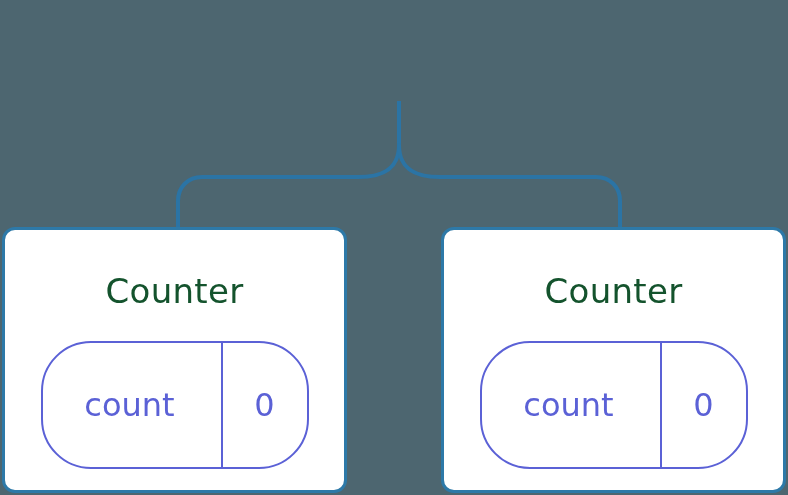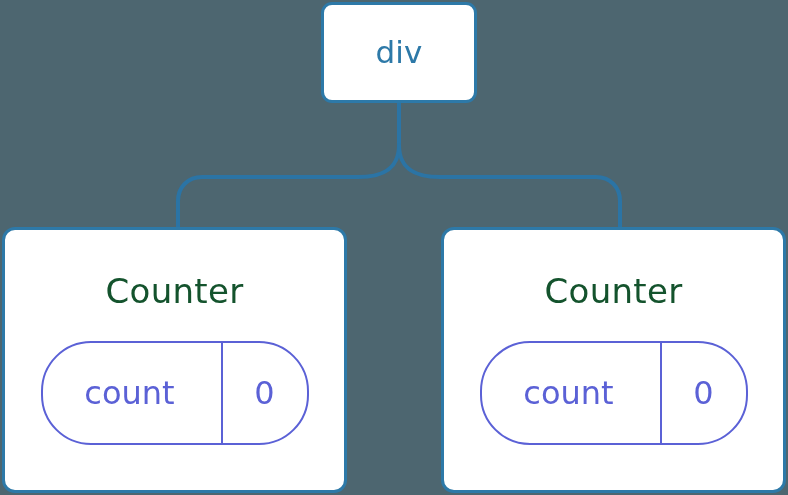--- a/index.html
+++ b/index.html
@@ -76,21 +76,21 @@
     color: #14532d;
     letter-spacing: 0.3px;
   }
 
   
   .state-pill {
     position: relative;
     box-sizing: border-box;
     margin-top: 33px;
     width: 268px;
-    height: 104px;
+    height: 128px;
     border: 2px solid #5b61d6;
     border-radius: 50px;
     display: flex;
     align-items: stretch;
     background: #ffffff;
   }
   .pill-key,
   .pill-value {
     display: flex;
     align-items: center;
@@ -118,23 +118,20 @@
 
   <svg id="connectors" viewBox="0 0 788 495" width="788" height="495" xmlns="http://www.w3.org/2000/svg" fill="none">
 
     <path d="M 399 101 L 399 145" stroke="#2b74a5" stroke-width="4" stroke-linecap="butt"></path>
 
     <path d="M 399 145 C 399 172 378 177 358 177 L 202 177 C 188 177 178 187 178 201 L 178 229" stroke="#2b74a5" stroke-width="4" stroke-linecap="round" stroke-linejoin="round"></path>
 
     <path d="M 399 145 C 399 172 420 177 440 177 L 596 177 C 610 177 620 187 620 201 L 620 229" stroke="#2b74a5" stroke-width="4" stroke-linecap="round" stroke-linejoin="round"></path>
   </svg>
 
-  <div class="node node-root">
-    <span class="node-title">div</span>
-  </div>
 
   <div class="node node-child left">
     <span class="node-title">Counter</span>
     <div class="state-pill">
       <span class="pill-key">count</span>
       <span class="pill-divider"></span>
       <span class="pill-value">0</span>
     </div>
   </div>
 

